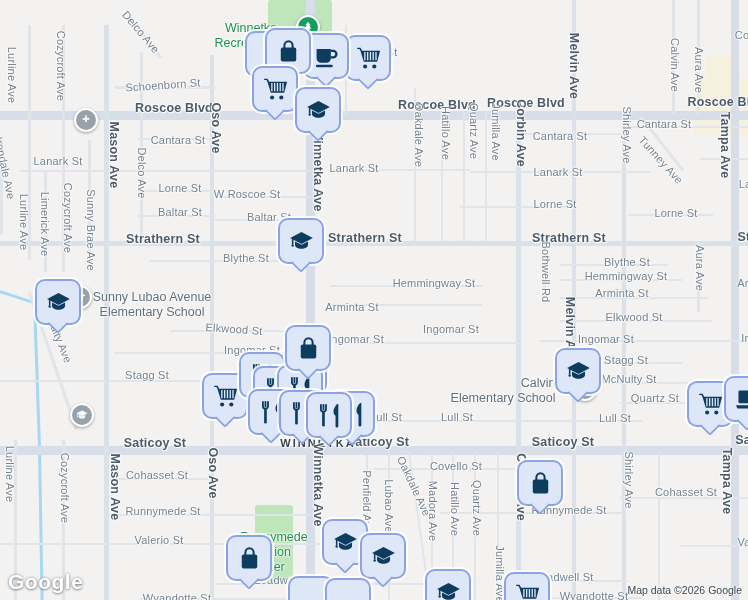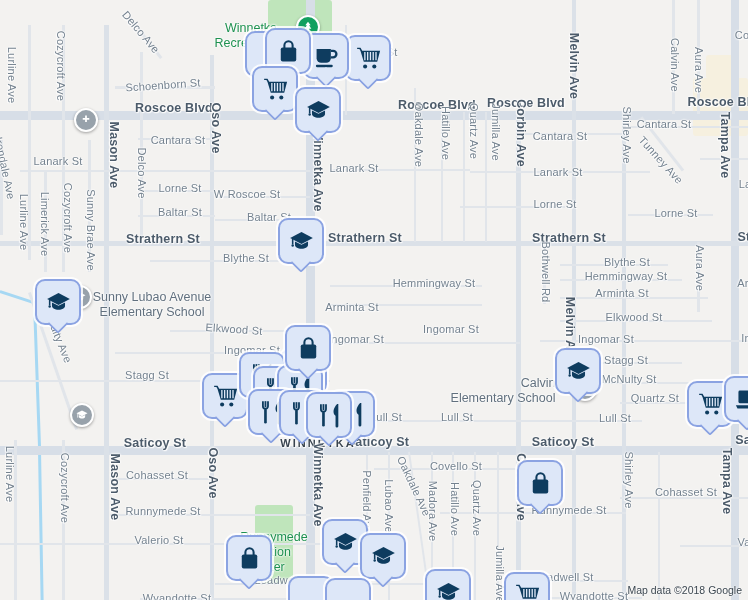--- a/index.html
+++ b/index.html
@@ -476,14 +476,15 @@
         <use href="#i-school"></use>
       </svg>
     </div>
     <div class="marker" style="left: 504px; top: 572px;">
       <svg>
         <use href="#i-cart"></use>
       </svg>
     </div>
     <div class="marker" style="left: 288px; top: 576px;"></div>
     <div class="marker" style="left: 325px; top: 578px;"></div>
-    <div id="attrib">Map data ©2018 Google</div>
+    <div id="logo">Google</div>
+    <div id="attrib">Map data ©2026 Google</div>
   </div>
 
 </body></html>

